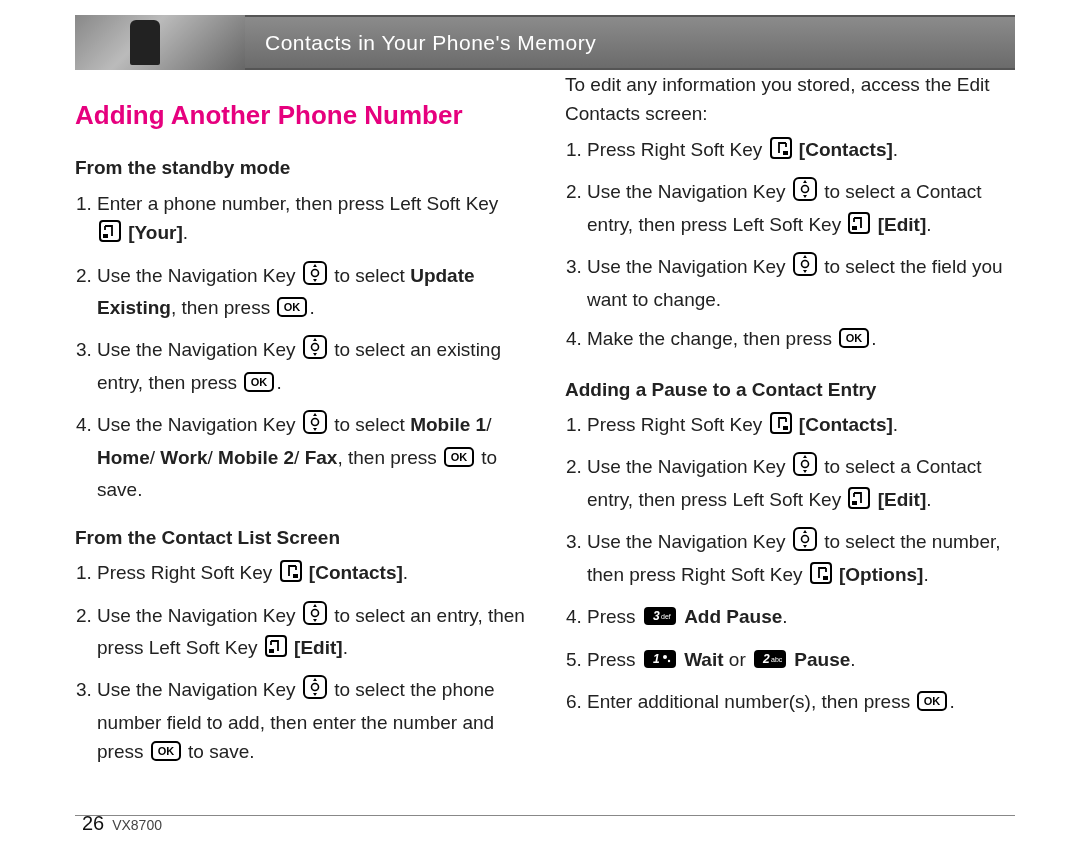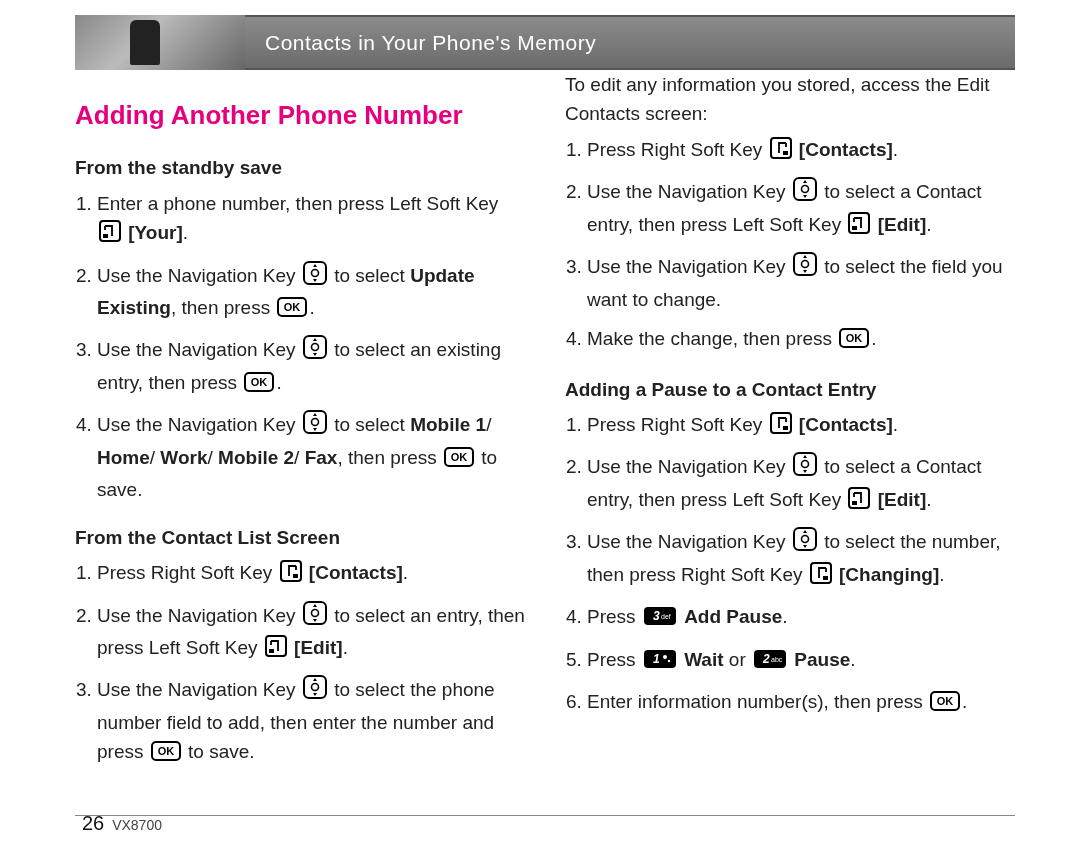--- a/index.html
+++ b/index.html
@@ -137,21 +137,21 @@
     <div class="banner-title-wrap">
       <span class="banner-title">Contacts in Your Phone's Memory</span>
     </div>
   </div>
 
   <div class="columns">
 
     <div class="col">
       <div class="section-title">Adding Another Phone Number</div>
 
-      <div class="sub">From the standby save</div>
+      <div class="sub">From the standby mode</div>
       <ol>
         <li>
           <span>Enter a phone number, then press Left Soft Key </span>
           <span class="icon"><svg width="22" height="22">
                 <use href="#lsoft"></use>
               </svg></span>
           <b>[Your]</b><span>.</span>
         </li>
         <li>
           <span>Use the Navigation Key </span>
@@ -278,21 +278,21 @@
         </li>
         <li>
           <span>Use the Navigation Key </span>
           <span class="icon"><svg width="24" height="24">
                 <use href="#navkey"></use>
               </svg></span>
           <span> to select the number, then press Right Soft Key </span>
           <span class="icon"><svg width="22" height="22">
                 <use href="#rsoft"></use>
               </svg></span>
-          <b>[Changing]</b><span>.</span>
+          <b>[Options]</b><span>.</span>
         </li>
         <li>
           <span>Press </span>
           <span class="icon"><svg width="34" height="20">
                 <rect x="1" y="1" width="32" height="18" rx="4" fill="#000"></rect>
                 <text x="10" y="14" fill="#fff" font-size="12" font-weight="700" font-style="italic" font-family="Arial">3</text>
                 <text x="18" y="13" fill="#fff" font-size="7" font-family="Arial">def</text>
               </svg></span>
           <b>Add Pause</b><span>.</span>
         </li>
@@ -307,21 +307,21 @@
           <b>Wait</b>
           <span> or </span>
           <span class="icon"><svg width="34" height="20">
                 <rect x="1" y="1" width="32" height="18" rx="4" fill="#000"></rect>
                 <text x="10" y="14" fill="#fff" font-size="12" font-weight="700" font-style="italic" font-family="Arial">2</text>
                 <text x="18" y="13" fill="#fff" font-size="7" font-family="Arial">abc</text>
               </svg></span>
           <b>Pause</b><span>.</span>
         </li>
         <li>
-          <span>Enter information number(s), then press </span>
+          <span>Enter additional number(s), then press </span>
           <span class="icon"><svg width="30" height="20">
                 <use href="#okkey"></use>
               </svg></span><span>.</span>
         </li>
       </ol>
     </div>
   </div>
 
   <div class="footer-rule"></div>
 </div>

